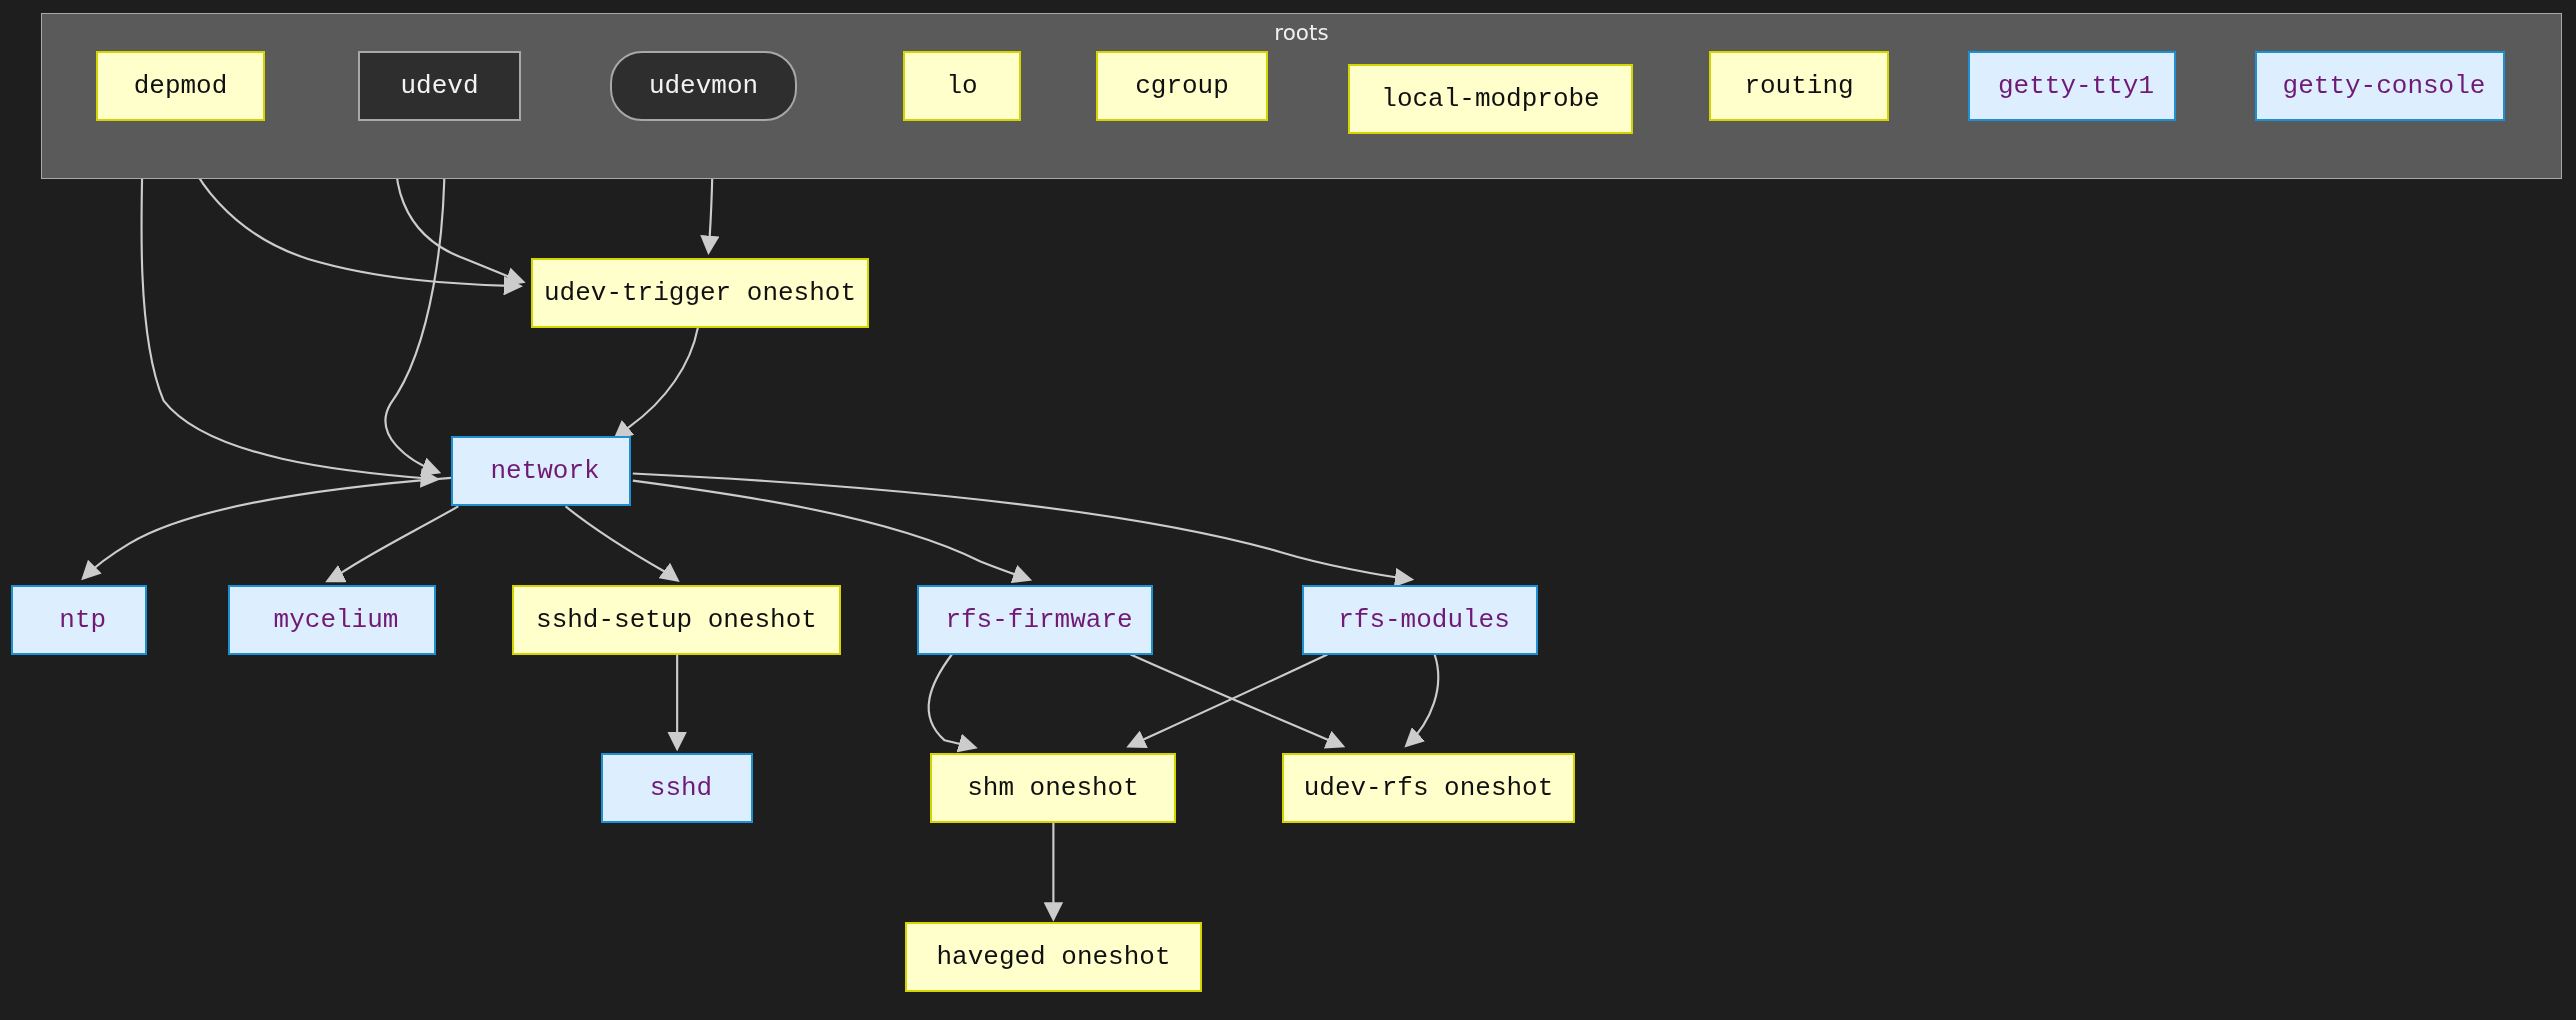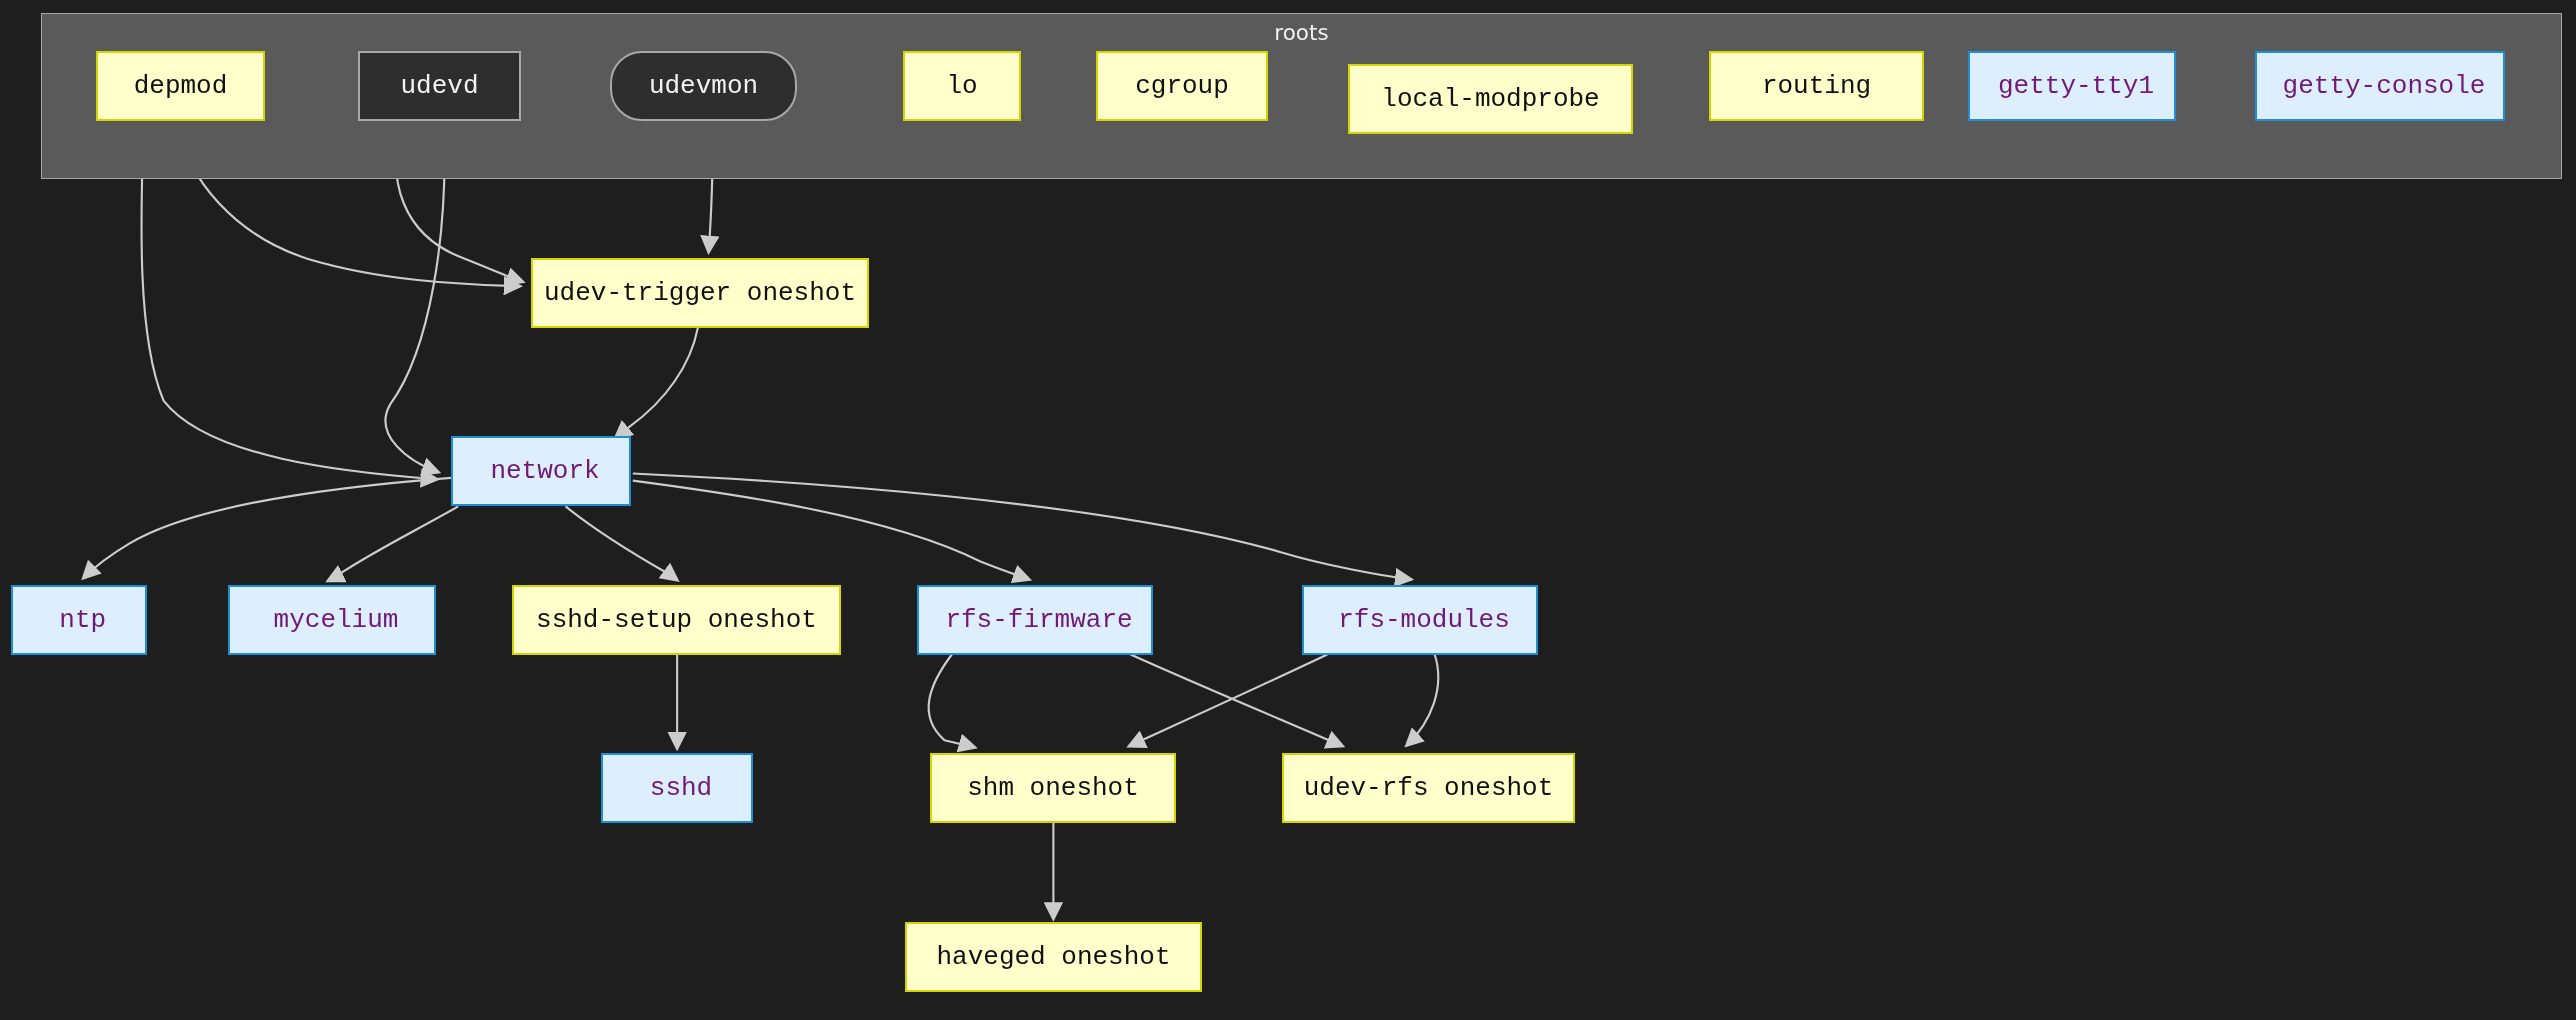--- a/index.html
+++ b/index.html
@@ -124,21 +124,21 @@
       </div>
       <div class="node yellow" style="left: 903px; top: 51px; width: 118px; height: 70px;">
         <span>lo</span>
       </div>
       <div class="node yellow" style="left: 1096px; top: 51px; width: 172px; height: 70px;">
         <span>cgroup</span>
       </div>
       <div class="node yellow" style="left: 1348px; top: 51px; width: 285px; height: 70px; margin-top: 13px;">
         <span>local-modprobe</span>
       </div>
-      <div class="node yellow" style="left: 1709px; top: 51px; width: 215px; height: 70px;">
+      <div class="node yellow" style="left: 1709px; top: 51px; width: 180px; height: 70px;">
         <span>routing</span>
       </div>
       <div class="node blue" style="left: 1968px; top: 51px; width: 208px; height: 70px;">
         <span>getty-tty1</span>
       </div>
       <div class="node blue" style="left: 2255px; top: 51px; width: 250px; height: 70px;">
         <span>getty-console</span>
       </div>
       <div class="node yellow" style="left: 531px; top: 258px; width: 338px; height: 70px;">
         <span>udev-trigger oneshot</span>

